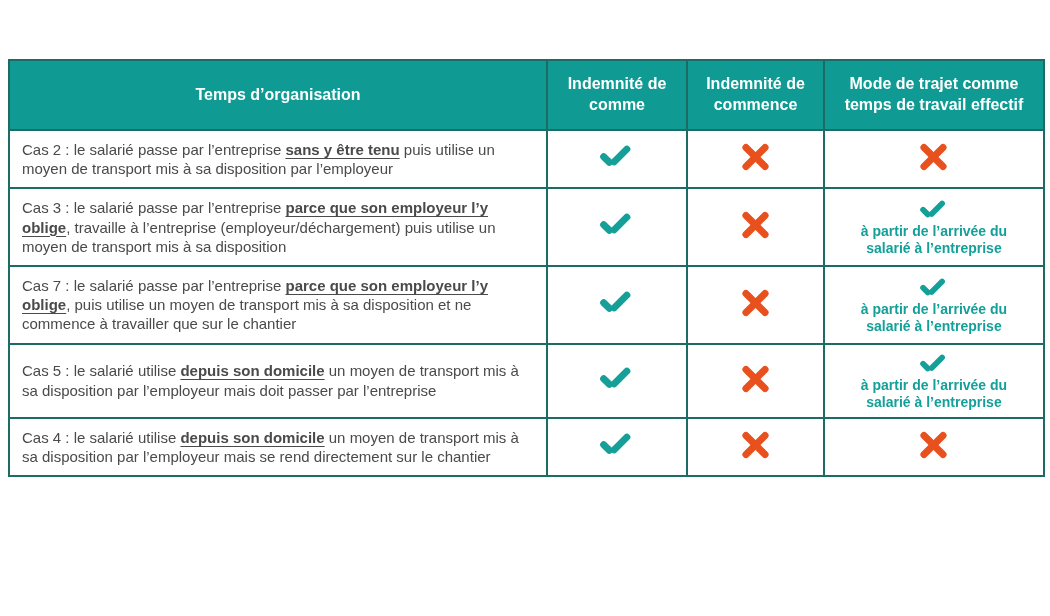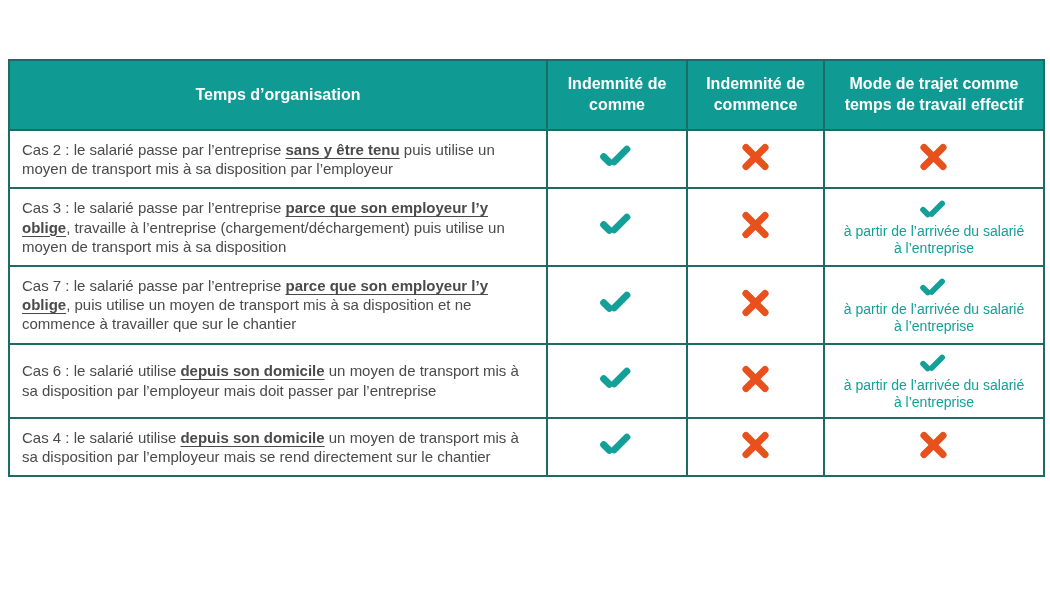--- a/index.html
+++ b/index.html
@@ -88,21 +88,21 @@
     background:var(--cross);
   }
   .mark.cross::before{transform:rotate(45deg);}
   .mark.cross::after{transform:rotate(-45deg);}
   .note{
     color:var(--note_text);
     font-size:14px;
     line-height:1.22;
     max-width:190px;
     margin:0 auto;
-    font-weight:400;
+    font-weight:700;
   }
   .note:empty{display:none;}
   td.mark-cell:has(.note:not(:empty)) .mark{transform:scale(0.82);margin-bottom:-4px;}
 </style>
 </head>
 <body>
 
 <table class="matrix">
   <colgroup>
     <col style="width:538px">
@@ -122,35 +122,35 @@
 
 
     <tr>
       <td class="desc"><span>Cas 2 : le salarié passe par l’entreprise </span><span class="em">sans y être tenu</span><span> puis utilise un moyen de transport mis à sa disposition par l’employeur</span></td>
       <td class="mark-cell"><span class="mark check"></span></td>
       <td class="mark-cell"><span class="mark cross"></span></td>
       <td class="mark-cell"><span class="mark cross"></span></td>
     </tr>
 
     <tr>
-      <td class="desc"><span>Cas 3 : le salarié passe par l’entreprise </span><span class="em">parce que son employeur l’y oblige</span><span>, travaille à l’entreprise (chargement/déchargement) puis utilise un moyen de transport mis à sa disposition</span></td>
+      <td class="desc"><span>Cas 3 : le salarié passe par l’entreprise </span><span class="em">parce que son employeur l’y oblige</span><span>, travaille à l’entreprise (employeur/déchargement) puis utilise un moyen de transport mis à sa disposition</span></td>
       <td class="mark-cell"><span class="mark check"></span></td>
       <td class="mark-cell"><span class="mark cross"></span></td>
       <td class="mark-cell"><span class="mark check"></span><div class="note">à partir de l’arrivée du salarié à l’entreprise</div></td>
     </tr>
 
     <tr>
       <td class="desc"><span>Cas 7 : le salarié passe par l’entreprise </span><span class="em">parce que son employeur l’y oblige</span><span>, puis utilise un moyen de transport mis à sa disposition et ne commence à travailler que sur le chantier</span></td>
       <td class="mark-cell"><span class="mark check"></span></td>
       <td class="mark-cell"><span class="mark cross"></span></td>
       <td class="mark-cell"><span class="mark check"></span><div class="note">à partir de l’arrivée du salarié à l’entreprise</div></td>
     </tr>
 
     <tr>
-      <td class="desc"><span>Cas 6 : le salarié utilise </span><span class="em">depuis son domicile</span><span> un moyen de transport mis à sa disposition par l’employeur mais doit passer par l’entreprise</span></td>
+      <td class="desc"><span>Cas 5 : le salarié utilise </span><span class="em">depuis son domicile</span><span> un moyen de transport mis à sa disposition par l’employeur mais doit passer par l’entreprise</span></td>
       <td class="mark-cell"><span class="mark check"></span></td>
       <td class="mark-cell"><span class="mark cross"></span></td>
       <td class="mark-cell"><span class="mark check"></span><div class="note">à partir de l’arrivée du salarié à l’entreprise</div></td>
     </tr>
 
     <tr>
       <td class="desc"><span>Cas 4 : le salarié utilise </span><span class="em">depuis son domicile</span><span> un moyen de transport mis à sa disposition par l’employeur mais se rend directement sur le chantier</span></td>
       <td class="mark-cell"><span class="mark check"></span></td>
       <td class="mark-cell"><span class="mark cross"></span></td>
       <td class="mark-cell"><span class="mark cross"></span></td>

